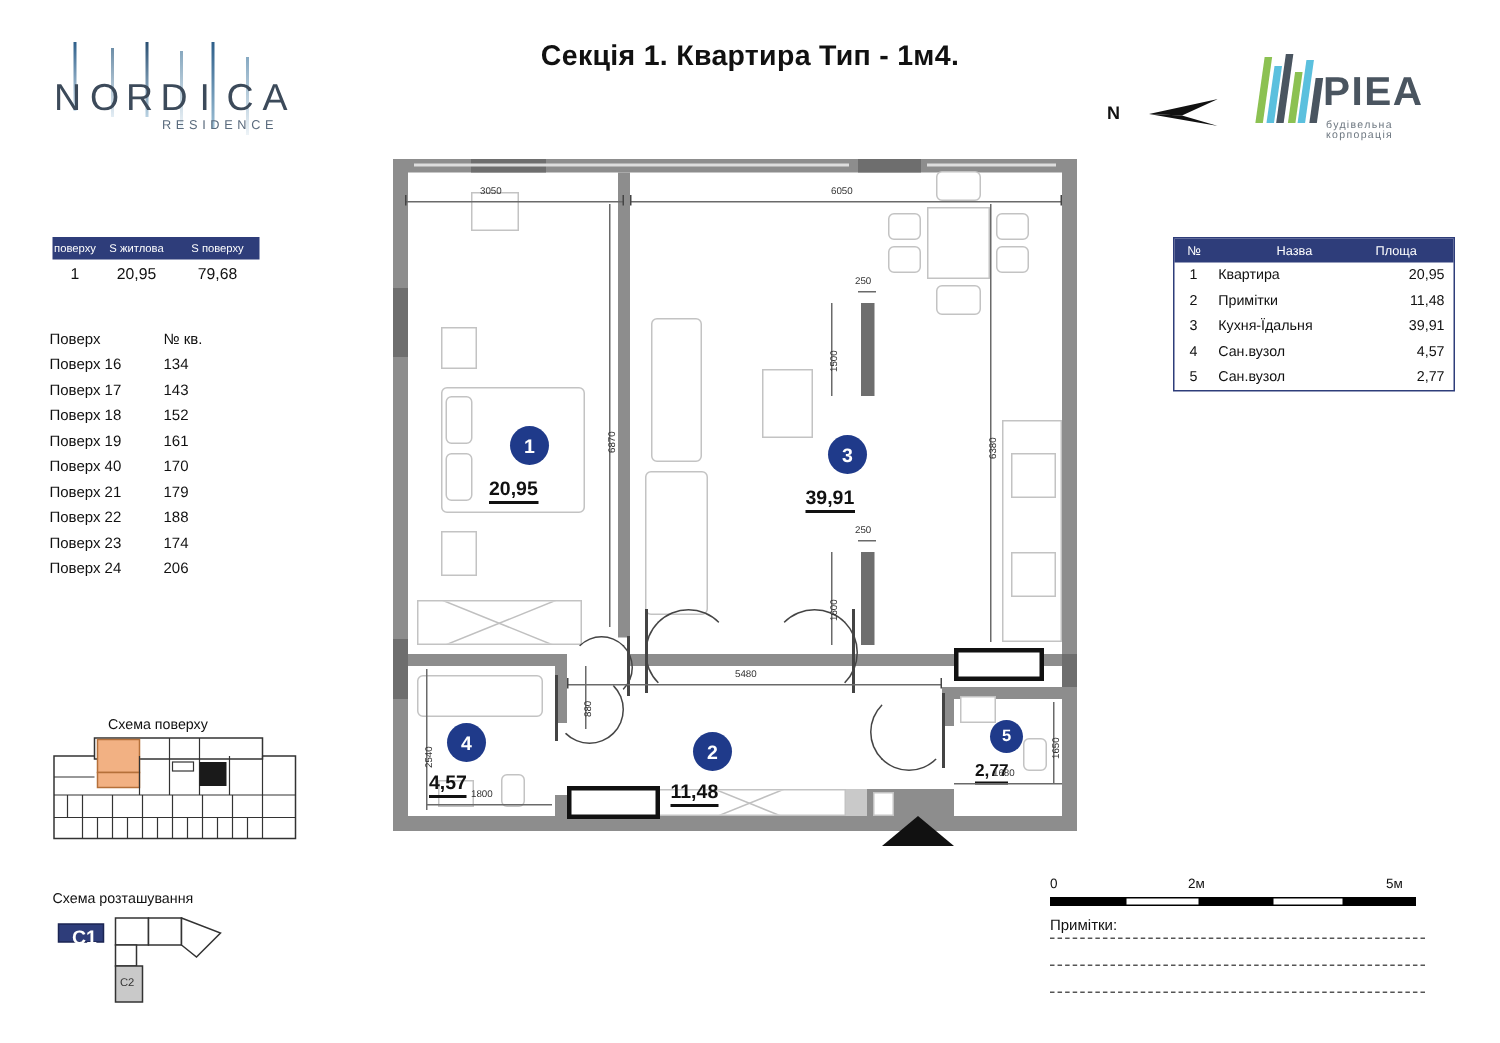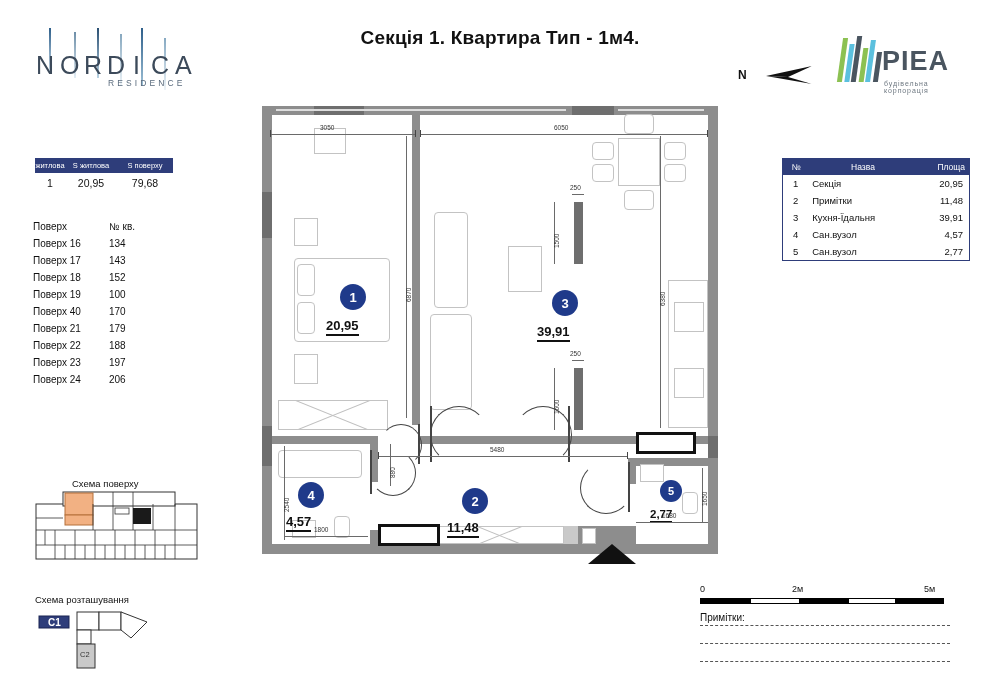--- a/index.html
+++ b/index.html
@@ -52,21 +52,21 @@
   #site-scheme{left:35px;top:608px;width:130px;height:62px;}
 
   
   #rooms-table{left:782px;top:158px;width:186px;border:1px solid #2e3d7a;}
   #rooms-table .hdr{background:#2e3d7a;color:#fff;font-size:8.5px;display:flex;padding:3px 0;}
   #rooms-table .rrow{display:flex;font-size:9.5px;padding:3px 0;color:#111;}
   .rc1{width:26px;text-align:center;}
   .rc2{width:108px;padding-left:4px;}
   .rc3{width:48px;text-align:right;padding-right:6px;}
   #rooms-table .hdr .rc2{text-align:center;padding-left:0;}
-  #rooms-table .hdr .rc3{text-align:right;padding-right:0;}
+  #rooms-table .hdr .rc3{text-align:left;padding-right:0;}
 
   
   #scale-bar{left:700px;top:588px;width:248px;height:20px;}
   #scale-bar .seg{position:absolute;top:10px;height:6px;border:1px solid #000;box-sizing:border-box;}
   #scale-bar .lab{position:absolute;top:-4px;font-size:9px;color:#111;}
   #notes-block{left:700px;top:612px;width:250px;}
   #notes-label{font-size:10px;color:#111;}
   .note-line{border-top:1px dashed #555;height:0;margin-top:17px;}
 
   
@@ -138,21 +138,21 @@
   <div class="nlabel">N</div>
   <svg width="54" height="26" style="position:absolute;left:20px;top:0;">
     <polygon points="54,4 8,14 30,15" fill="#111"></polygon>
     <polygon points="54,22 8,14 30,15" fill="#111"></polygon>
     <polygon points="54,4 40,16 54,22" fill="#fff"></polygon>
   </svg>
 </div>
 
 <div class="abs" id="summary-table">
   <div class="hdr">
-    <div class="c1">житлова</div>
+    <div class="c1">поверху</div>
     <div class="c2">S житлова</div>
     <div class="c3">S поверху</div>
   </div>
   <div class="row">
     <div class="c1">1</div>
     <div class="c2">20,95</div>
     <div class="c3">79,68</div>
   </div>
 </div>
 
@@ -168,37 +168,37 @@
   <div class="frow">
       <div class="fa">Поверх 17</div>
       <div class="fb">143</div>
     </div>
   <div class="frow">
       <div class="fa">Поверх 18</div>
       <div class="fb">152</div>
     </div>
   <div class="frow">
       <div class="fa">Поверх 19</div>
-      <div class="fb">100</div>
+      <div class="fb">161</div>
     </div>
   <div class="frow">
       <div class="fa">Поверх 40</div>
       <div class="fb">170</div>
     </div>
   <div class="frow">
       <div class="fa">Поверх 21</div>
       <div class="fb">179</div>
     </div>
   <div class="frow">
       <div class="fa">Поверх 22</div>
       <div class="fb">188</div>
     </div>
   <div class="frow">
       <div class="fa">Поверх 23</div>
-      <div class="fb">197</div>
+      <div class="fb">174</div>
     </div>
   <div class="frow">
       <div class="fa">Поверх 24</div>
       <div class="fb">206</div>
     </div>
 </div>
 
 <div class="abs mini-title" id="floor-scheme-title">Схема поверху</div>
 <div class="abs" id="floor-scheme">
   <svg width="163" height="70" viewBox="0 0 163 70">
@@ -238,33 +238,33 @@
 <div class="abs mini-title" id="site-scheme-title">Схема розташування</div>
 <div class="abs" id="site-scheme">
   <svg width="130" height="62" viewBox="0 0 130 62">
     <rect x="42" y="4" width="22" height="18" fill="#fff" stroke="#333" stroke-width="1"></rect>
     <rect x="64" y="4" width="22" height="18" fill="#fff" stroke="#333" stroke-width="1"></rect>
     <polygon points="86,4 112,14 96,30 86,22" fill="#fff" stroke="#333" stroke-width="1"></polygon>
     <rect x="42" y="22" width="14" height="14" fill="#fff" stroke="#333" stroke-width="1"></rect>
     <rect x="42" y="36" width="18" height="24" fill="#c9c9c9" stroke="#333" stroke-width="1"></rect>
     <rect x="4" y="8" width="30" height="12" fill="#2e3d7a" stroke="#1b2553" stroke-width="1"></rect>
   </svg>
-  <div class="abs" style="left:13px;top:9px;font-size:10px;color:#fff;font-weight:bold;">C1</div>
+  <div class="abs" style="left:13px;top:9px;font-size:13px;color:#fff;font-weight:bold;">C1</div>
   <div class="abs" style="left:45px;top:42px;font-size:7.5px;color:#333;">C2</div>
 </div>
 
 <div class="abs" id="rooms-table">
   <div class="hdr">
     <div class="rc1">№</div>
     <div class="rc2">Назва</div>
     <div class="rc3">Площа</div>
   </div>
   <div class="rrow">
       <div class="rc1">1</div>
-      <div class="rc2">Секція</div>
+      <div class="rc2">Квартира</div>
       <div class="rc3">20,95</div>
     </div>
   <div class="rrow">
       <div class="rc1">2</div>
       <div class="rc2">Примітки</div>
       <div class="rc3">11,48</div>
     </div>
   <div class="rrow">
       <div class="rc1">3</div>
       <div class="rc2">Кухня-Їдальня</div>

